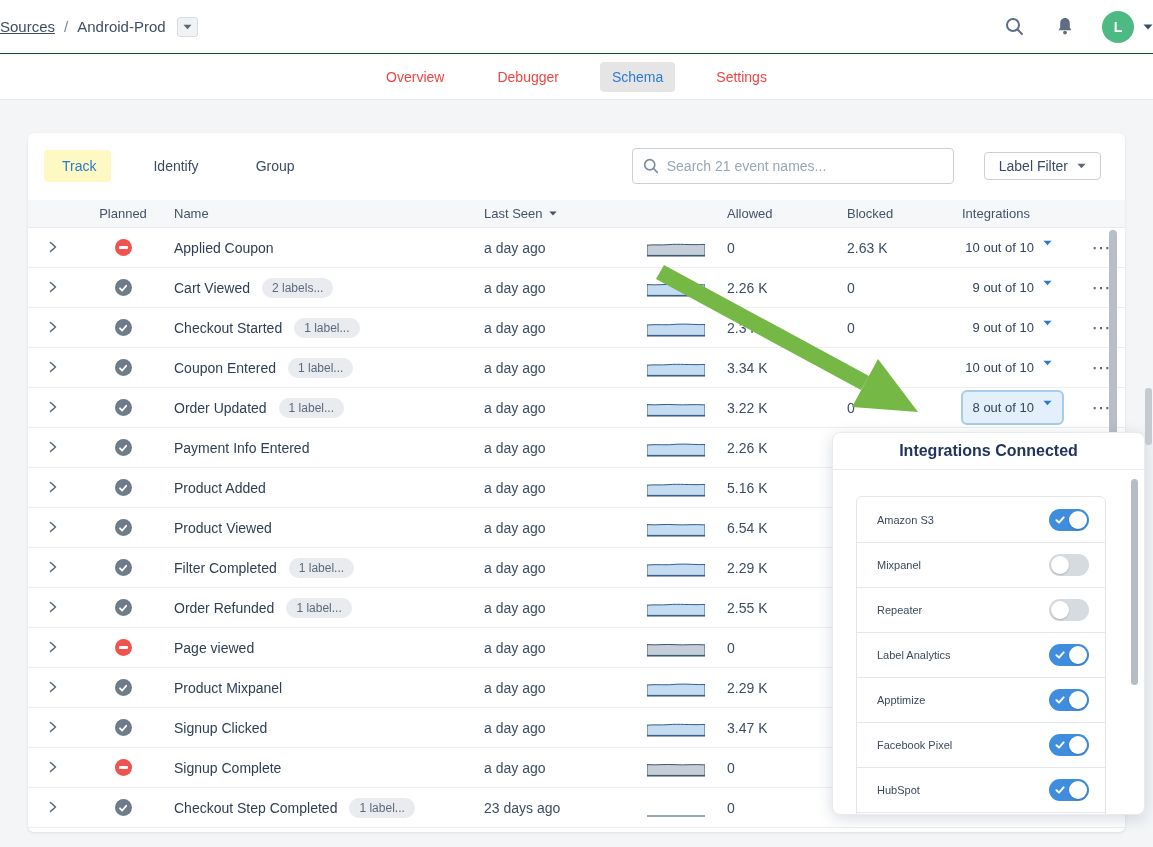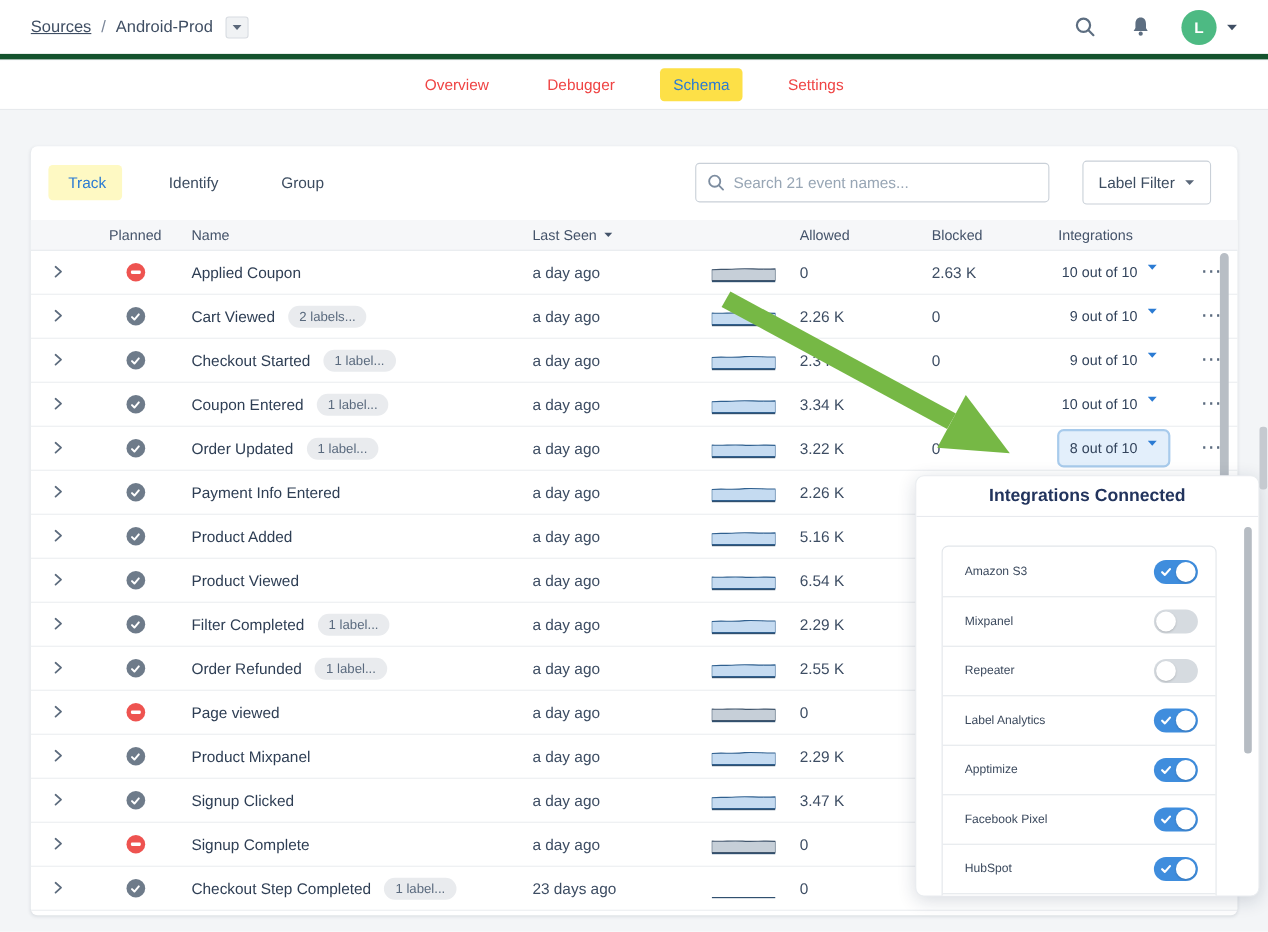--- a/index.html
+++ b/index.html
@@ -6,22 +6,22 @@
   html,body { width:1153px; height:847px; }
   body {
     position:relative; overflow:hidden;
     background:#f3f5f7;
     font-family:"Liberation Sans", sans-serif;
     color:#36445a;
   }
   
   .topbar {
     position:absolute; top:0; left:0; right:0; height:54px;
-    background:#fff; border-bottom:5px solid #14532d;
-    display:flex; align-items:center; padding:0 28px;
+    background:#fff; border-bottom:1px solid #14532d;
+    display:flex; align-items:center; padding:0 0;
   }
   .crumb { display:flex; align-items:center; font-size:15px; color:#3f4e63; }
   .crumb a { color:#3f4e63; text-decoration:underline; cursor:pointer; }
   .crumb .sep { margin:0 9px; color:#7a8699; }
   .crumb-btn {
     margin-left:11px; width:21px; height:20px; background:#f0f2f4;
     border:1px solid #d8dce1; border-radius:3px;
     display:flex; align-items:center; justify-content:center; cursor:pointer;
   }
   .topbar-right { margin-left:auto; display:flex; align-items:center; }
@@ -34,40 +34,40 @@
     display:flex; align-items:center; justify-content:center; cursor:pointer;
   }
   .avatar-caret { margin-left:9px; cursor:pointer; display:flex; }
   
   .navbar {
     position:absolute; top:55px; left:0; right:0; height:45px;
     background:#fff; border-bottom:1px solid #e7eaed;
     display:flex; align-items:center; justify-content:center; gap:29px;
   }
   .nav-tab { font-size:14px; color:#ef4444; padding:7px 12px; border-radius:4px; cursor:pointer; }
-  .nav-tab.active { color:#2b7bd3; background:#fde047; }
+  .nav-tab.active { color:#2b7bd3; background:#e5e5e5; }
   
   .card {
     position:absolute; left:28px; top:133px; width:1097px; height:699px;
     background:#fff; border-radius:6px; box-shadow:0 1px 3px rgba(30,45,70,.10);
   }
   .controls { position:absolute; top:14px; left:16px; right:24px; height:38px; display:flex; align-items:center; }
   .view-tabs { display:flex; align-items:center; gap:27px; }
   .view-tab { font-size:14px; color:#3c4c60; padding:8px 15px; border-radius:4px; cursor:pointer; }
   .view-tab.active { color:#2b7bd3; background:#fef9c3;padding-left:18px; }
   .search-wrap { position:relative; margin-left:auto; width:322px; }
   .search-wrap svg { position:absolute; left:11px; top:10px; }
   .search-input {
     width:100%; height:36px; border:1px solid #c9d0d8; border-radius:4px;
     padding:0 10px 0 34px; font-size:14px; color:#36445a; outline:none;
     font-family:"Liberation Sans", sans-serif;
   }
   .search-input::placeholder { color:#98a6b5; }
   .filter-btn {
-    margin-left:30px; height:40px; padding:0 14px; background:#fff;
+    margin-left:30px; height:28px; padding:0 14px; background:#fff;
     border:1px solid #c9d0d8; border-radius:4px; font-size:14px; color:#3c4c60;
     display:flex; align-items:center; gap:9px; cursor:pointer; white-space:nowrap;
   }
   
   .grid-cols { display:grid; grid-template-columns:50px 90px 300px 160px 95px 120px 110px 125px 47px; align-items:center; }
   .thead {
     position:absolute; top:67px; left:0; right:0; height:28px;
     background:#f6f7f9; border-bottom:1px solid #e7eaee;
     font-size:13px; color:#44536a;
   }

